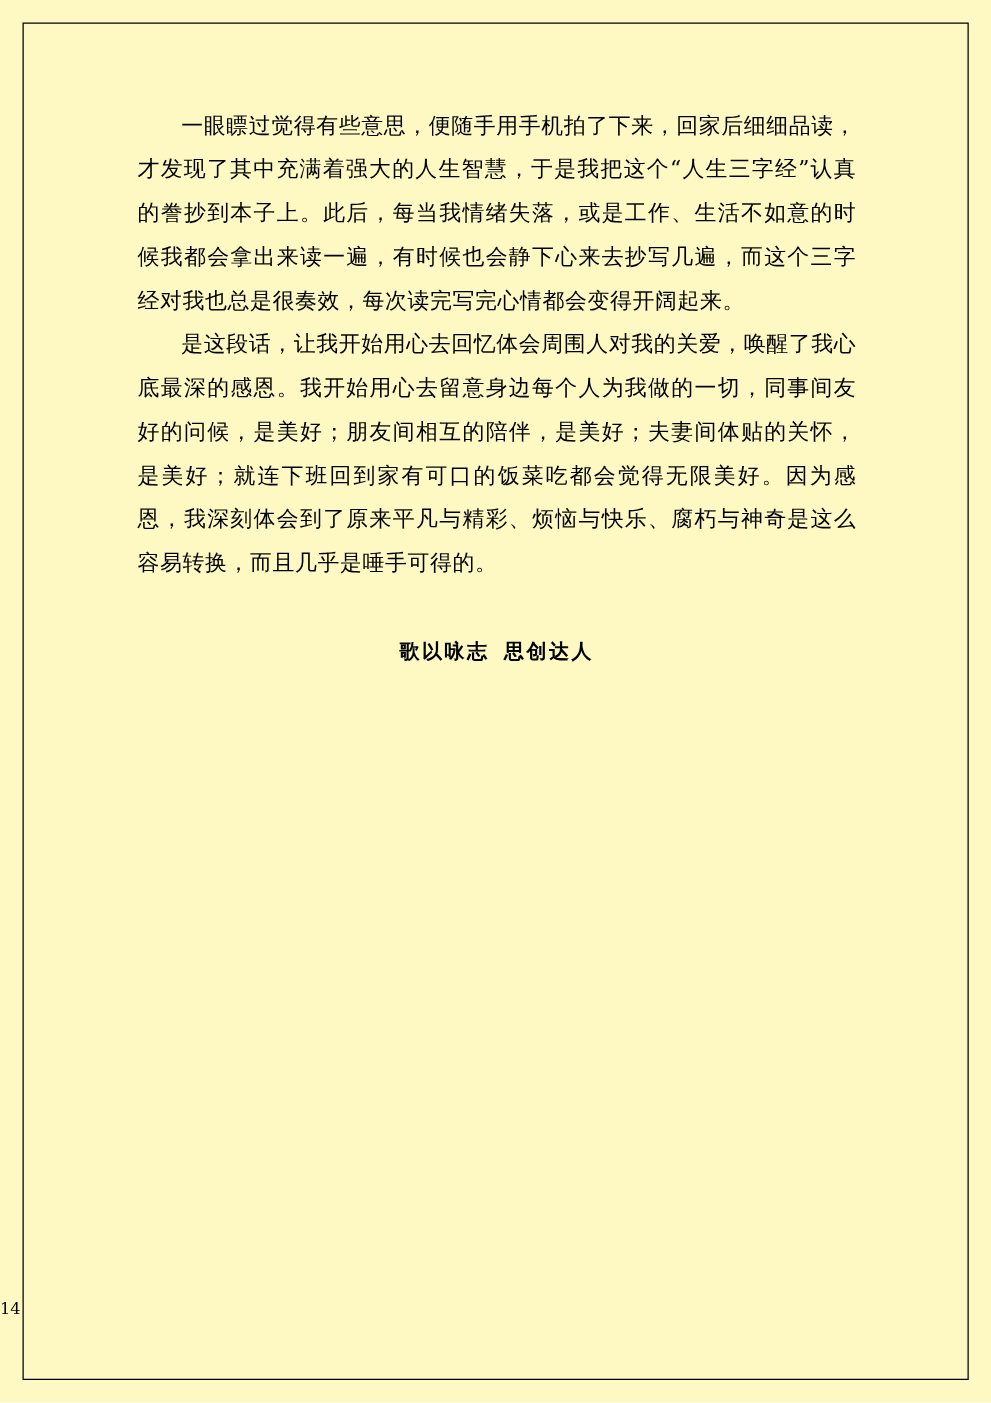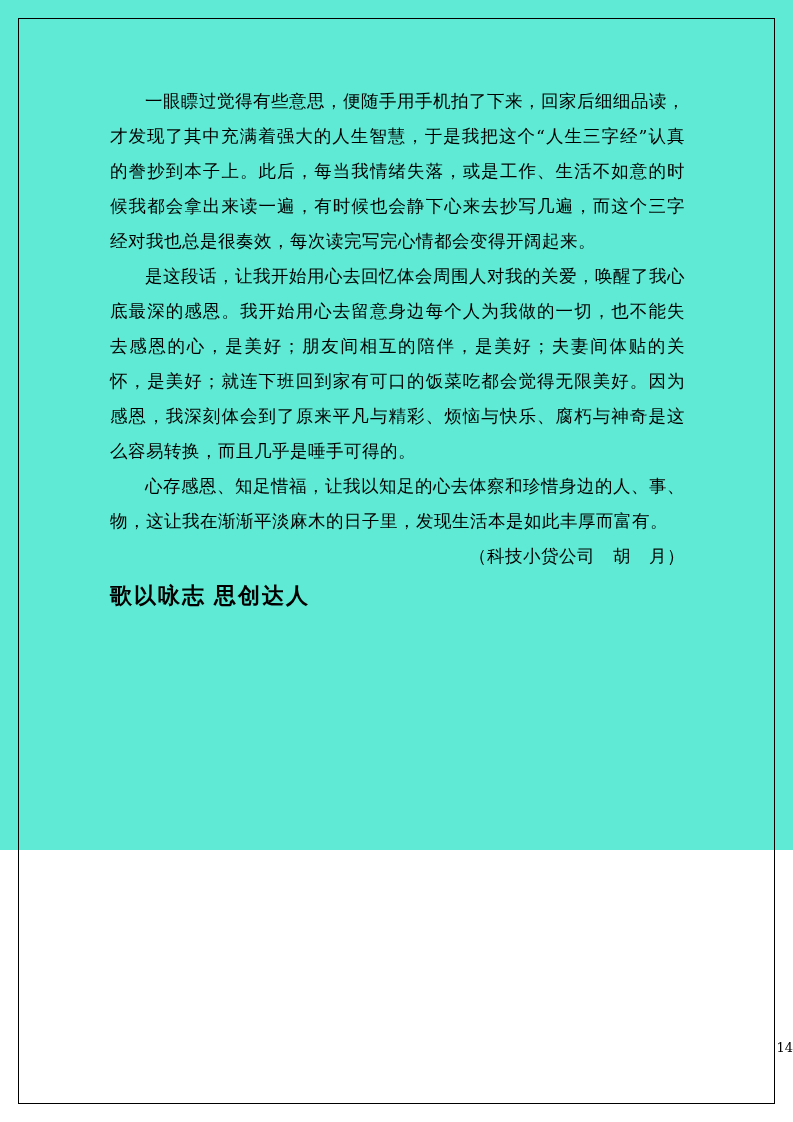--- a/index.html
+++ b/index.html
@@ -11,23 +11,23 @@
     width: 793px;
     height: 1122px;
     font-family: "DejaVu Serif", "Liberation Serif", serif;
     color: #000000;
     position: relative;
     overflow: hidden;
   }
   .page {
     position: relative;
     width: 793px;
-    height: 850px;
+    height: 1122px;
     box-sizing: border-box;
-    background: #5eead4;
+    background: #fef9c3;
   }
   .page-border {
     position: absolute;
     left: 18px;
     top: 18px;
     width: 757px;
     height: 1086px;
     border: 1px solid #000;
     box-sizing: border-box;
     pointer-events: none;
@@ -46,50 +46,50 @@
     text-align: justify;
     text-justify: inter-ideograph;
     letter-spacing: 0.5px;
     font-family: "DejaVu Serif", "Liberation Serif", serif;
   }
   .sig-wrap {
     display: inline-block;
     float: right;
   }
   h2.section-title {
-    font-size: 22px;
+    font-size: 16px;
     font-weight: bold;
+    text-align: center;
     margin: 36px 0 30px 0;
     letter-spacing: 2px;
-    font-family: Liberation Sans, sans-serif;
+    font-family: Liberation Mono, monospace;
   }
   .page-number {
     position: absolute;
     left: 0;
     right: 0;
     top: 1040px;
-    text-align: right;
+    text-align: left;
     font-size: 13px;
     font-family: "DejaVu Serif", "Liberation Serif", serif;
     color: #000;
   }
   .tail-spacer { height: 6px; }
 </style>
 </head>
 <body>
 
 <div class="page">
   <div class="page-border"></div>
 
   <div class="content">
 
     <p class="para">一眼瞟过觉得有些意思，便随手用手机拍了下来，回家后细细品读，才发现了其中充满着强大的人生智慧，于是我把这个“人生三字经”认真的誊抄到本子上。此后，每当我情绪失落，或是工作、生活不如意的时候我都会拿出来读一遍，有时候也会静下心来去抄写几遍，而这个三字经对我也总是很奏效，每次读完写完心情都会变得开阔起来。</p>
-    <p class="para">是这段话，让我开始用心去回忆体会周围人对我的关爱，唤醒了我心底最深的感恩。我开始用心去留意身边每个人为我做的一切，也不能失去感恩的心，是美好；朋友间相互的陪伴，是美好；夫妻间体贴的关怀，是美好；就连下班回到家有可口的饭菜吃都会觉得无限美好。因为感恩，我深刻体会到了原来平凡与精彩、烦恼与快乐、腐朽与神奇是这么容易转换，而且几乎是唾手可得的。</p>
+    <p class="para">是这段话，让我开始用心去回忆体会周围人对我的关爱，唤醒了我心底最深的感恩。我开始用心去留意身边每个人为我做的一切，同事间友好的问候，是美好；朋友间相互的陪伴，是美好；夫妻间体贴的关怀，是美好；就连下班回到家有可口的饭菜吃都会觉得无限美好。因为感恩，我深刻体会到了原来平凡与精彩、烦恼与快乐、腐朽与神奇是这么容易转换，而且几乎是唾手可得的。</p>
 
-    <p class="para"><span>心存感恩、知足惜福，让我以知足的心去体察和珍惜身边的人、事、物，这让我在渐渐平淡麻木的日子里，发现生活本是如此丰厚而富有。</span><span class="sig-wrap">（科技小贷公司　胡　月）</span></p>
 
     <div class="tail-spacer"></div>
 
     <h2 class="section-title">歌以咏志 思创达人</h2>
 
 
   </div>
 
   <div class="page-number">14</div>
 </div>

